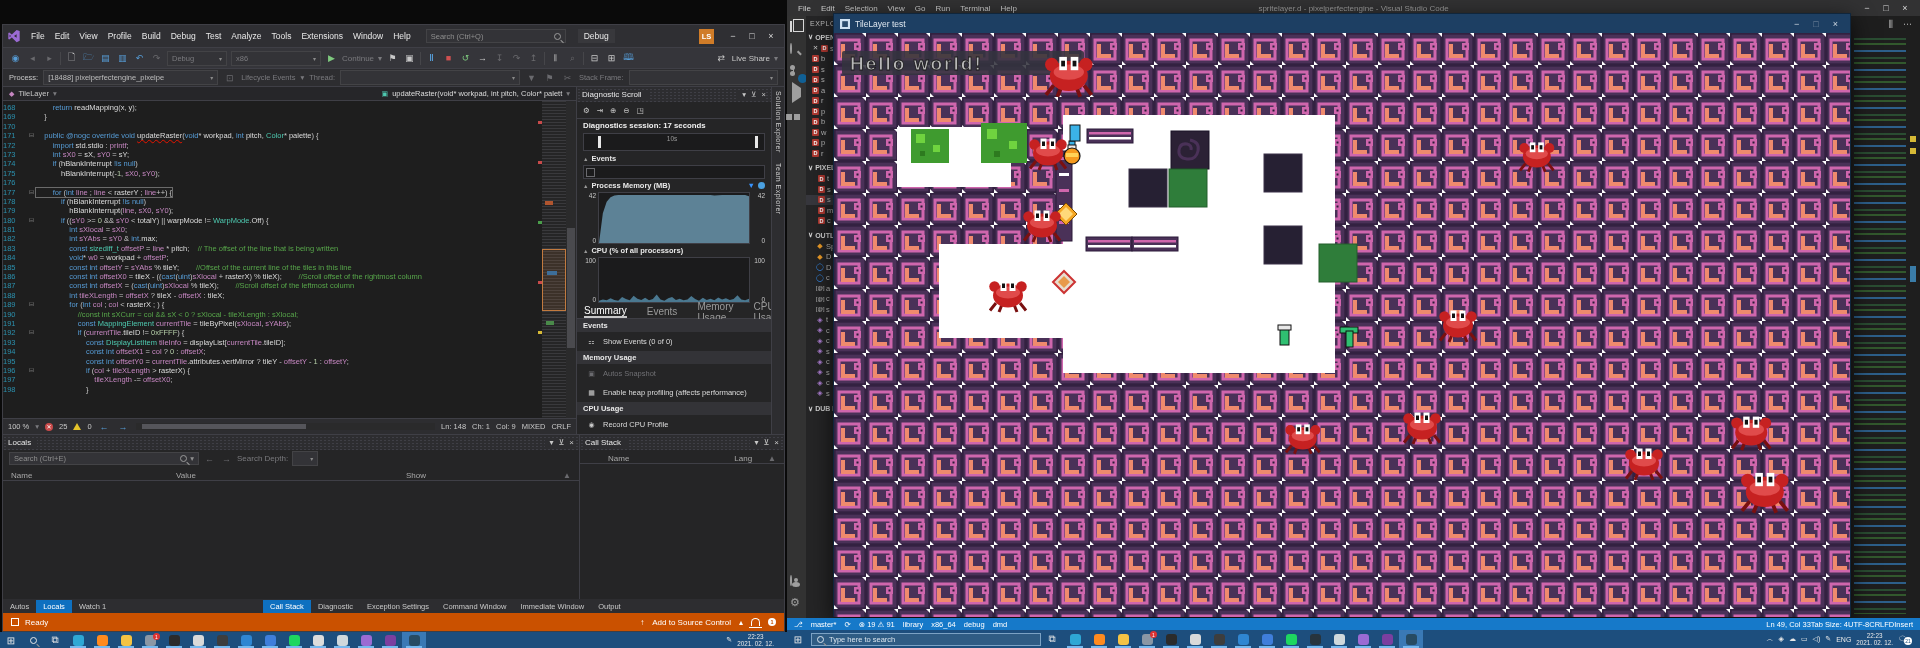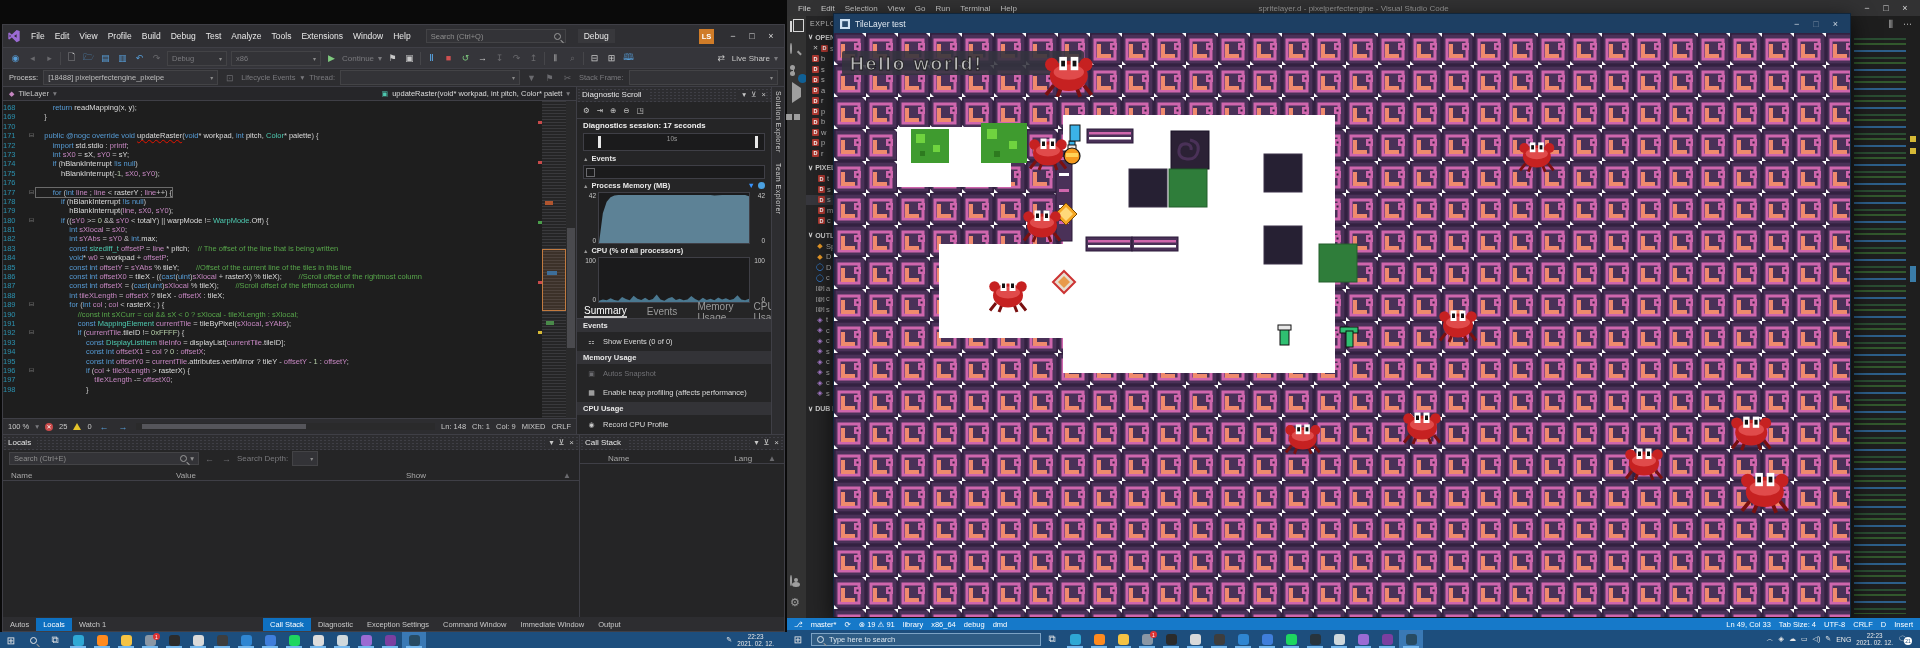--- a/index.html
+++ b/index.html
@@ -146,21 +146,21 @@
   .dicon{width:7px;height:7px;background:#b03931;color:#fff;font-size:5.5px;font-weight:bold;display:inline-flex;align-items:center;justify-content:center;border-radius:1px;flex:none}
   .oi{width:8px;font-size:7px;flex:none;text-align:center}
   .oi-class{color:#ee9d28}.oi-interface{color:#3794ff}.oi-property{color:#c5c5c5;font-size:5.5px}.oi-method{color:#b180d7}
   .closex{color:#c8c8c8;font-size:6.5px;width:7px;flex:none;text-align:center}
   .vsc-editor{position:absolute;left:56px;top:16px;right:0;bottom:30px;background:#1e1e1e}
   .ed-actions{position:absolute;right:8px;top:3px;display:flex;gap:10px;color:#c8c8c8;font-size:9px}
   .codestrip{position:absolute;right:14px;top:22px;width:52px;bottom:4px;background:repeating-linear-gradient(180deg,#2a4d32 0 2px,#1e1e1e 2px 5px,#32582d 5px 7px,#1e1e1e 7px 12px,#2d5f8a 12px 14px,#1e1e1e 14px 19px)}
   .mk-y{position:absolute;right:4px;width:6px;height:6px;background:#d7ba36}
   .mk-t{position:absolute;right:4px;width:6px;height:16px;background:#3a7ca8}
   .vsc-status{position:absolute;left:0;right:0;bottom:18px;height:12px;background:var(--vscode-status);color:#fff;display:flex;align-items:center;gap:8px;padding:0 7px;font-size:7.5px}
-  .vsc-status .right{margin-left:auto;display:flex;gap:8px;align-items:flex-end}
+  .vsc-status .right{margin-left:auto;display:flex;align-items:flex-end}
   
   .game{position:absolute;left:46px;top:13px;width:1018px;height:604px;background:#000;box-shadow:0 6px 22px rgba(0,0,0,.7);border:1px solid #10263c}
   .game-title{height:19px;background:var(--game-titlebar);display:flex;align-items:center;gap:5px;padding:0 6px;color:#e0e8f0;font-size:8.5px}
   .game-title .gbtns{margin-left:auto;display:flex;gap:14px;color:#cfd8e2;font-size:9px;padding-right:6px}
   .gicon{width:10px;height:10px;background:#cfe2f3;display:inline-flex;align-items:center;justify-content:center;color:#1d3f63;font-size:7px;font-weight:bold}
   .game-canvas{display:block}
   .gdim{color:#7c8ea2}
 </style>
 </head>
 <body>
@@ -482,20 +482,31 @@
         <span class="grp2">
             <span class="ptab active">Call Stack</span>
             <span class="ptab">Diagnostic</span>
             <span class="ptab">Exception Settings</span>
             <span class="ptab">Command Window</span>
             <span class="ptab">Immediate Window</span>
             <span class="ptab">Output</span>
           </span>
       </div>
 
+      <div class="vs-status">
+        <span style="width:8px;height:8px;border:1.3px solid #fff;display:inline-block"></span>
+        <span>Ready</span>
+        <span class="right">
+          <span>↑</span>
+          <span>Add to Source Control</span>
+          <span class="car">▴</span>
+          <span class="ic-bell"></span>
+          <span class="badge">1</span>
+        </span>
+      </div>
     </div>
 
     <div class="taskbar tb-left">
       <span class="tb-btn">⊞</span>
       <span class="tb-btn">
           <span class="i-mag" style="border-color:#e8e8e8"></span>
         </span>
       <span class="tb-btn">⧉</span>
       <span style="display:flex">
   <span class="tb-app">

